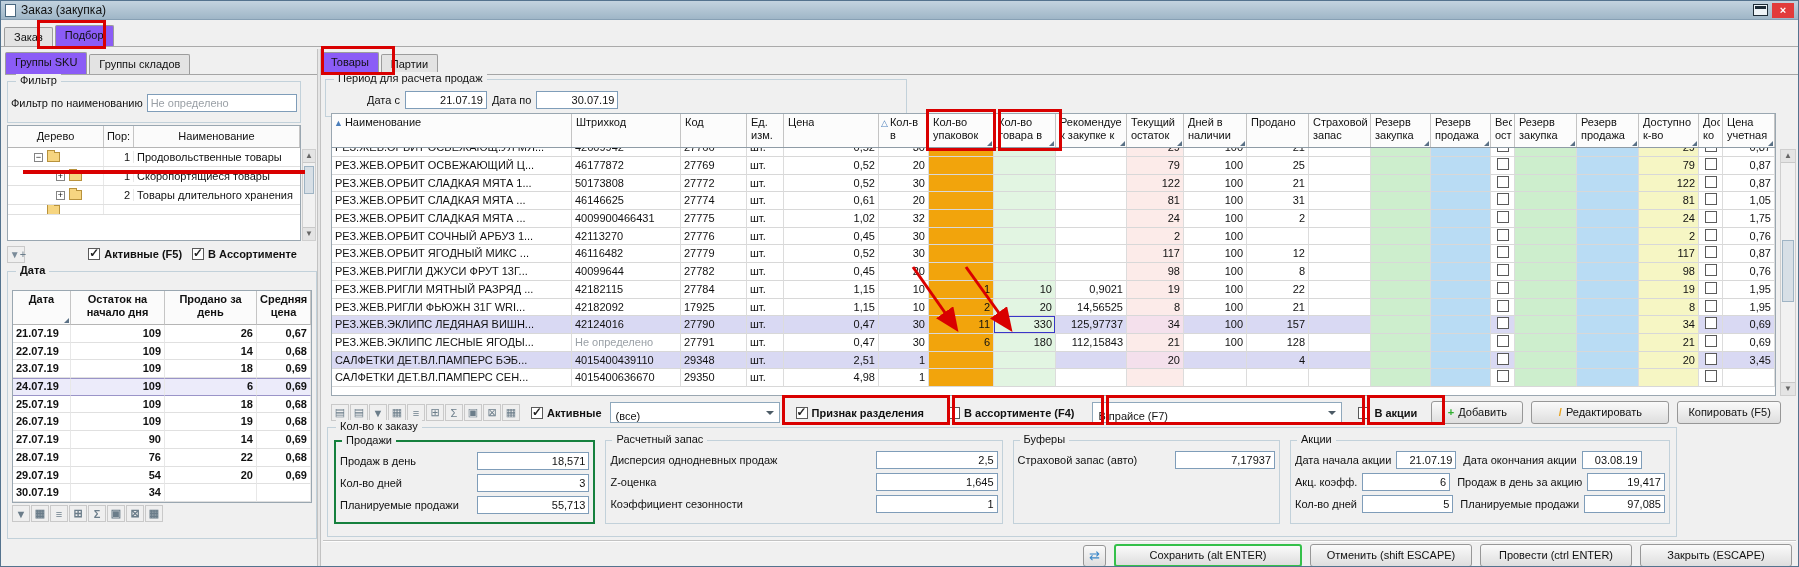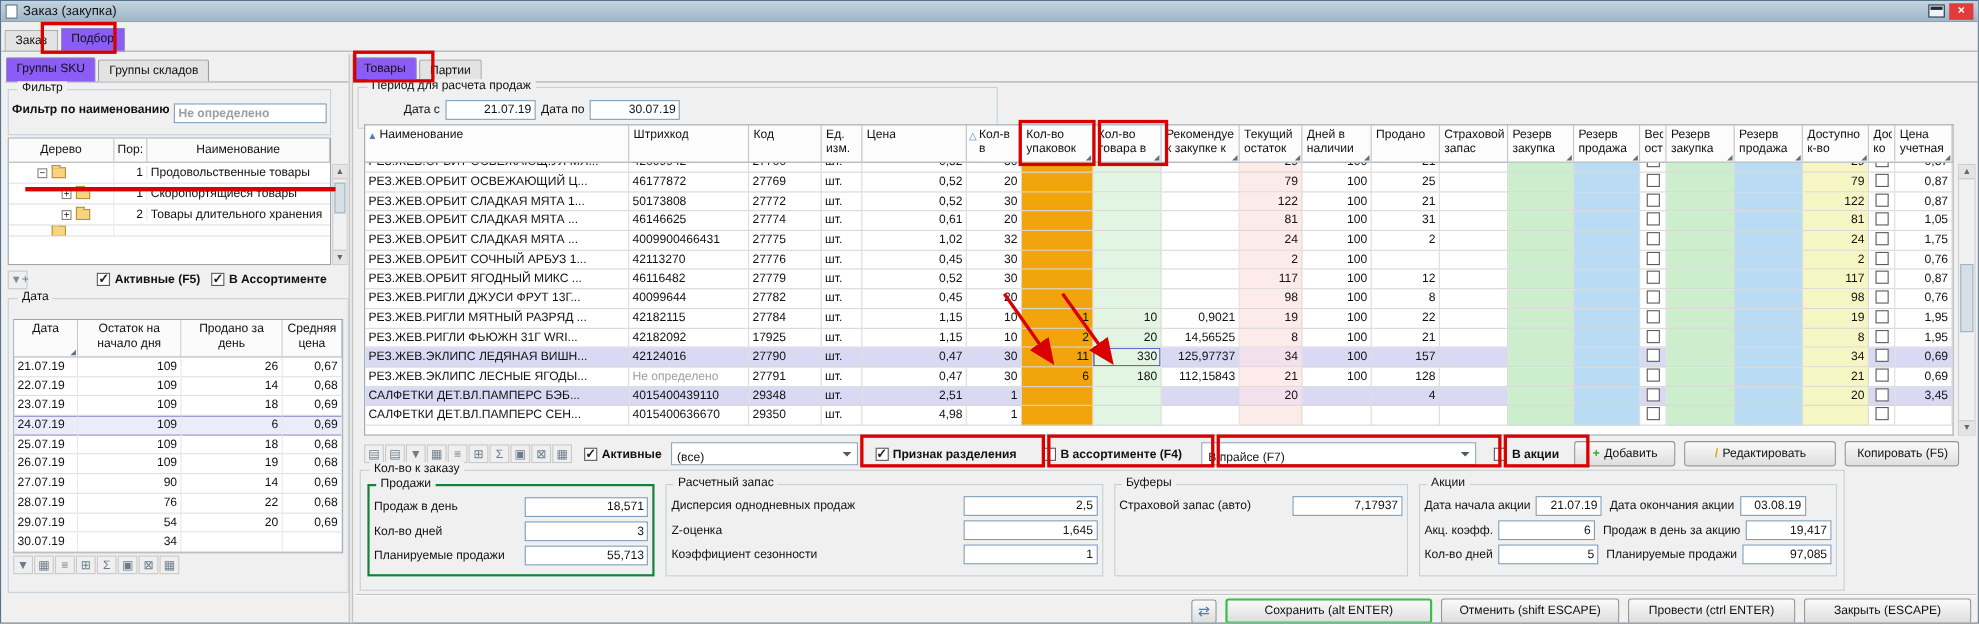--- a/index.html
+++ b/index.html
@@ -173,21 +173,21 @@
   <div class="tabline"></div>
 
   <div class="left-panel">
     <div class="subtabs">
       <div class="tab active">Группы SKU</div>
       <div class="tab">Группы складов</div>
     </div>
 
     <div class="grp" style="left:2px;top:32px;width:294px;height:42px;">
       <span class="grp-label">Фильтр</span>
-      <div style="display:flex;padding:12px 3px 0 3px;gap:4px;font-weight:bold;">
+      <div style="display:flex;align-items:center;padding:12px 3px 0 3px;gap:4px;">
         <span style="white-space:nowrap;">Фильтр по наименованию</span>
         <div class="fld left ghost" style="flex:1;">Не определено</div>
       </div>
     </div>
 
     <div class="tree">
       <div class="tree-hdr">
         <div class="th-tree">Дерево</div>
         <div class="th-ord">Пор:</div>
         <div class="th-name">Наименование</div>
@@ -241,21 +241,21 @@
             <span class="cb"></span>
             <span>Активные (F5)</span>
           </span>
           <span class="cbrow checked">
             <span class="cb"></span>
             <span>В Ассортименте</span>
           </span>
       </span>
     </div>
 
-    <div class="grp" style="left:2px;top:222px;width:310px;height:268px;">
+    <div class="grp" style="left:2px;top:222px;width:310px;height:268px;font-weight:bold;">
       <span class="grp-label">Дата</span>
       <div class="dtable">
         <div class="dhdr">
           <div class="dc0 sorted">Дата</div>
           <div class="dc1">Остаток на начало дня</div>
           <div class="dc2">Продано за день</div>
           <div class="dc3">Средняя цена</div>
         </div>
         <div>
           <div class="drow">

